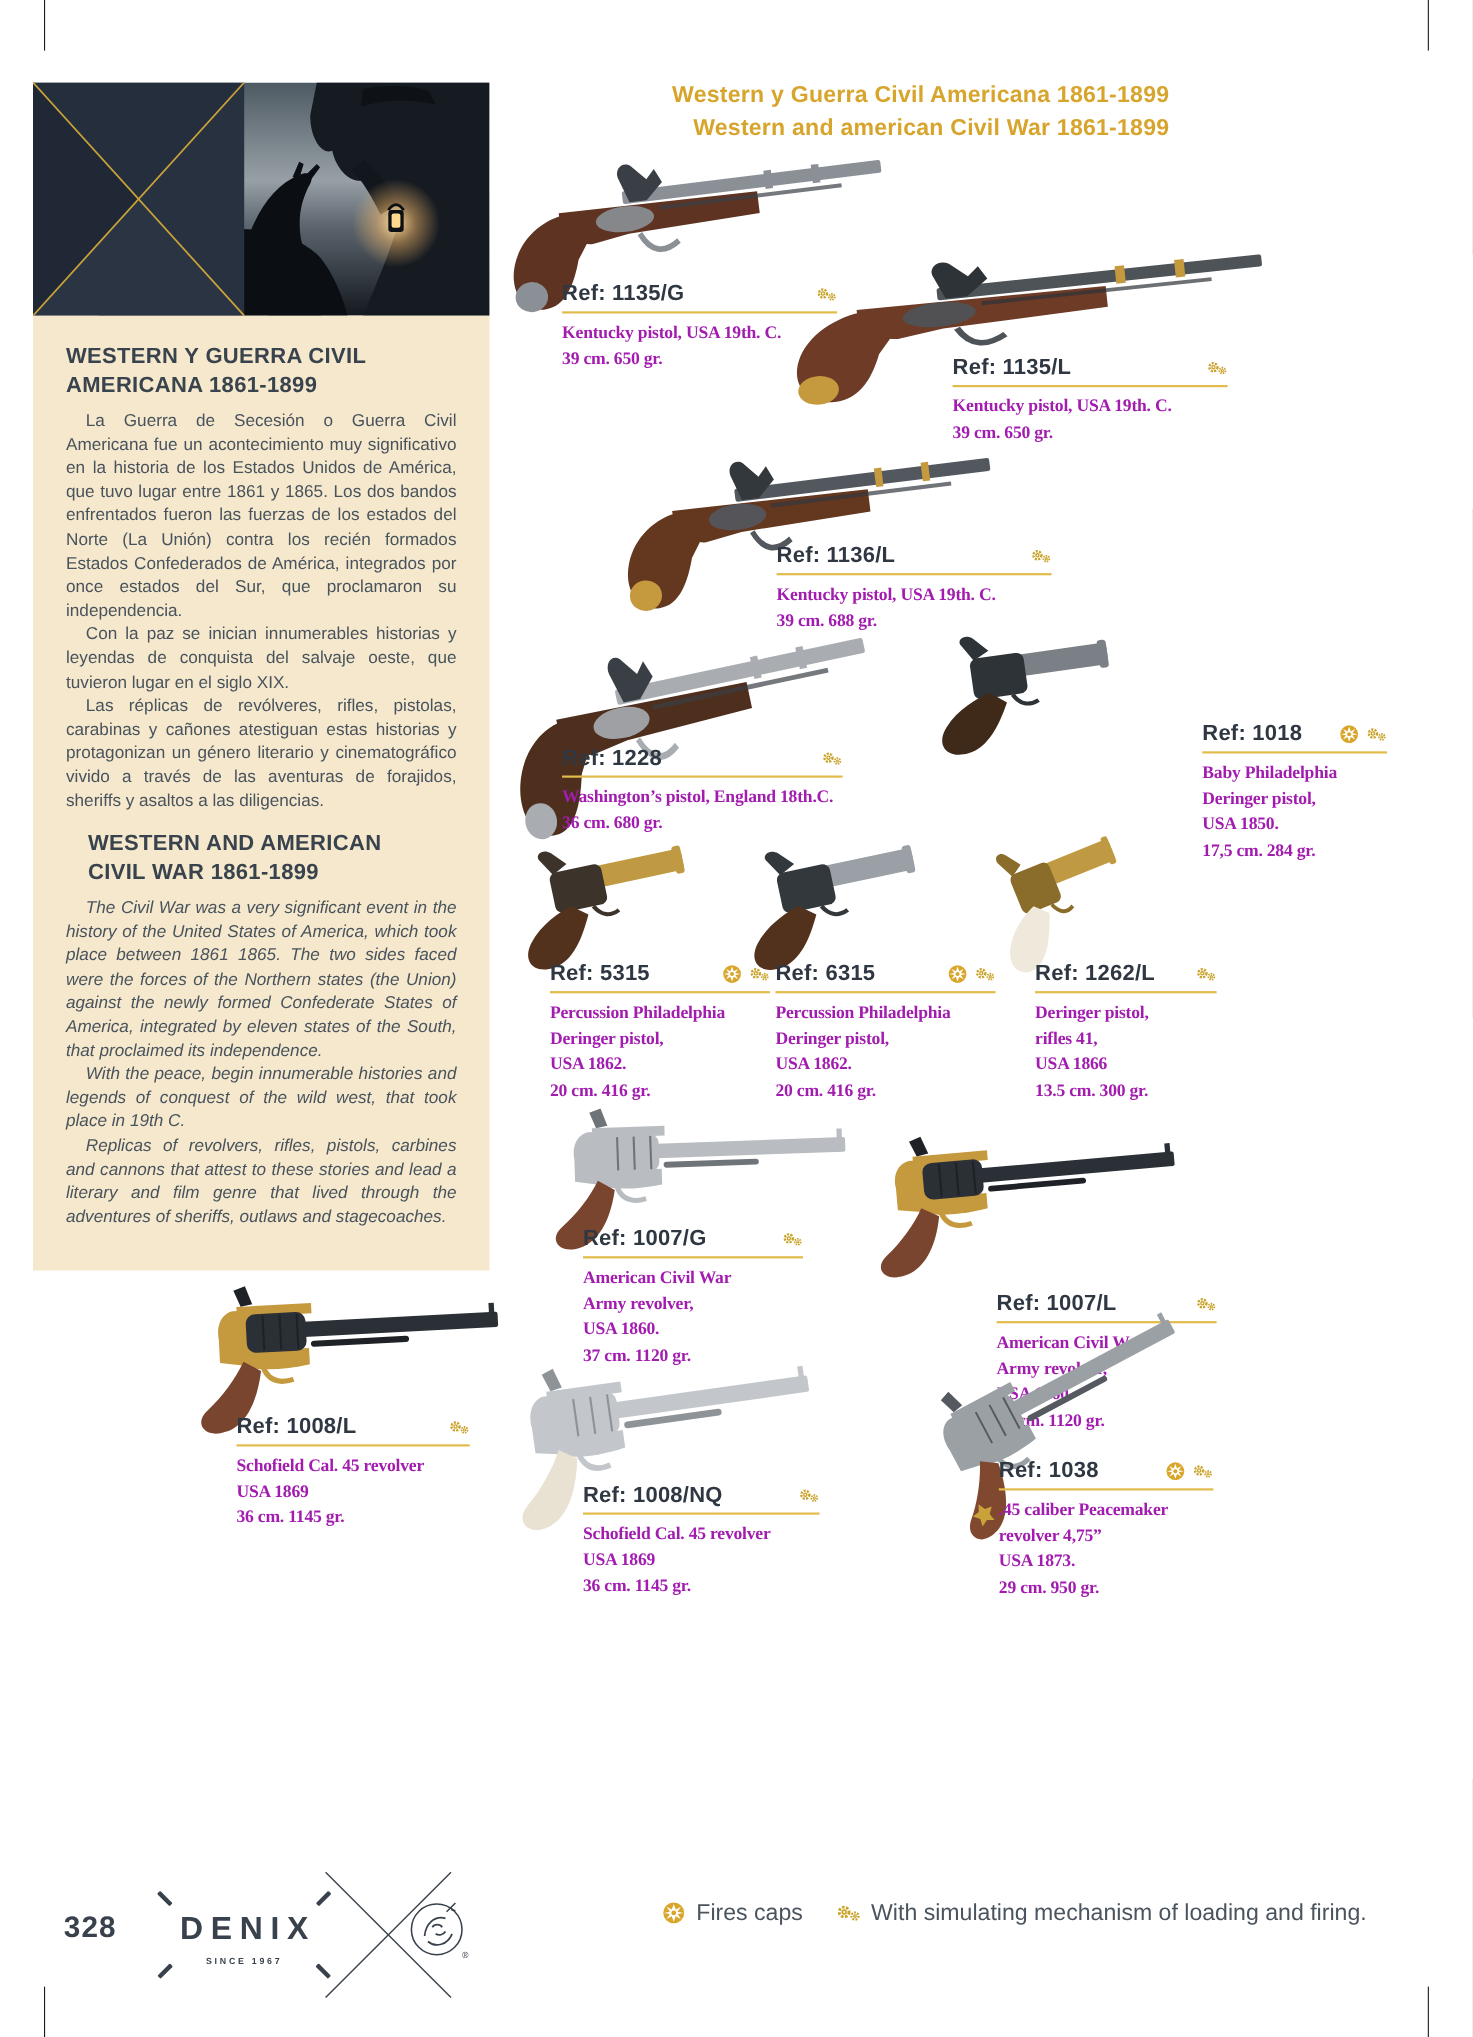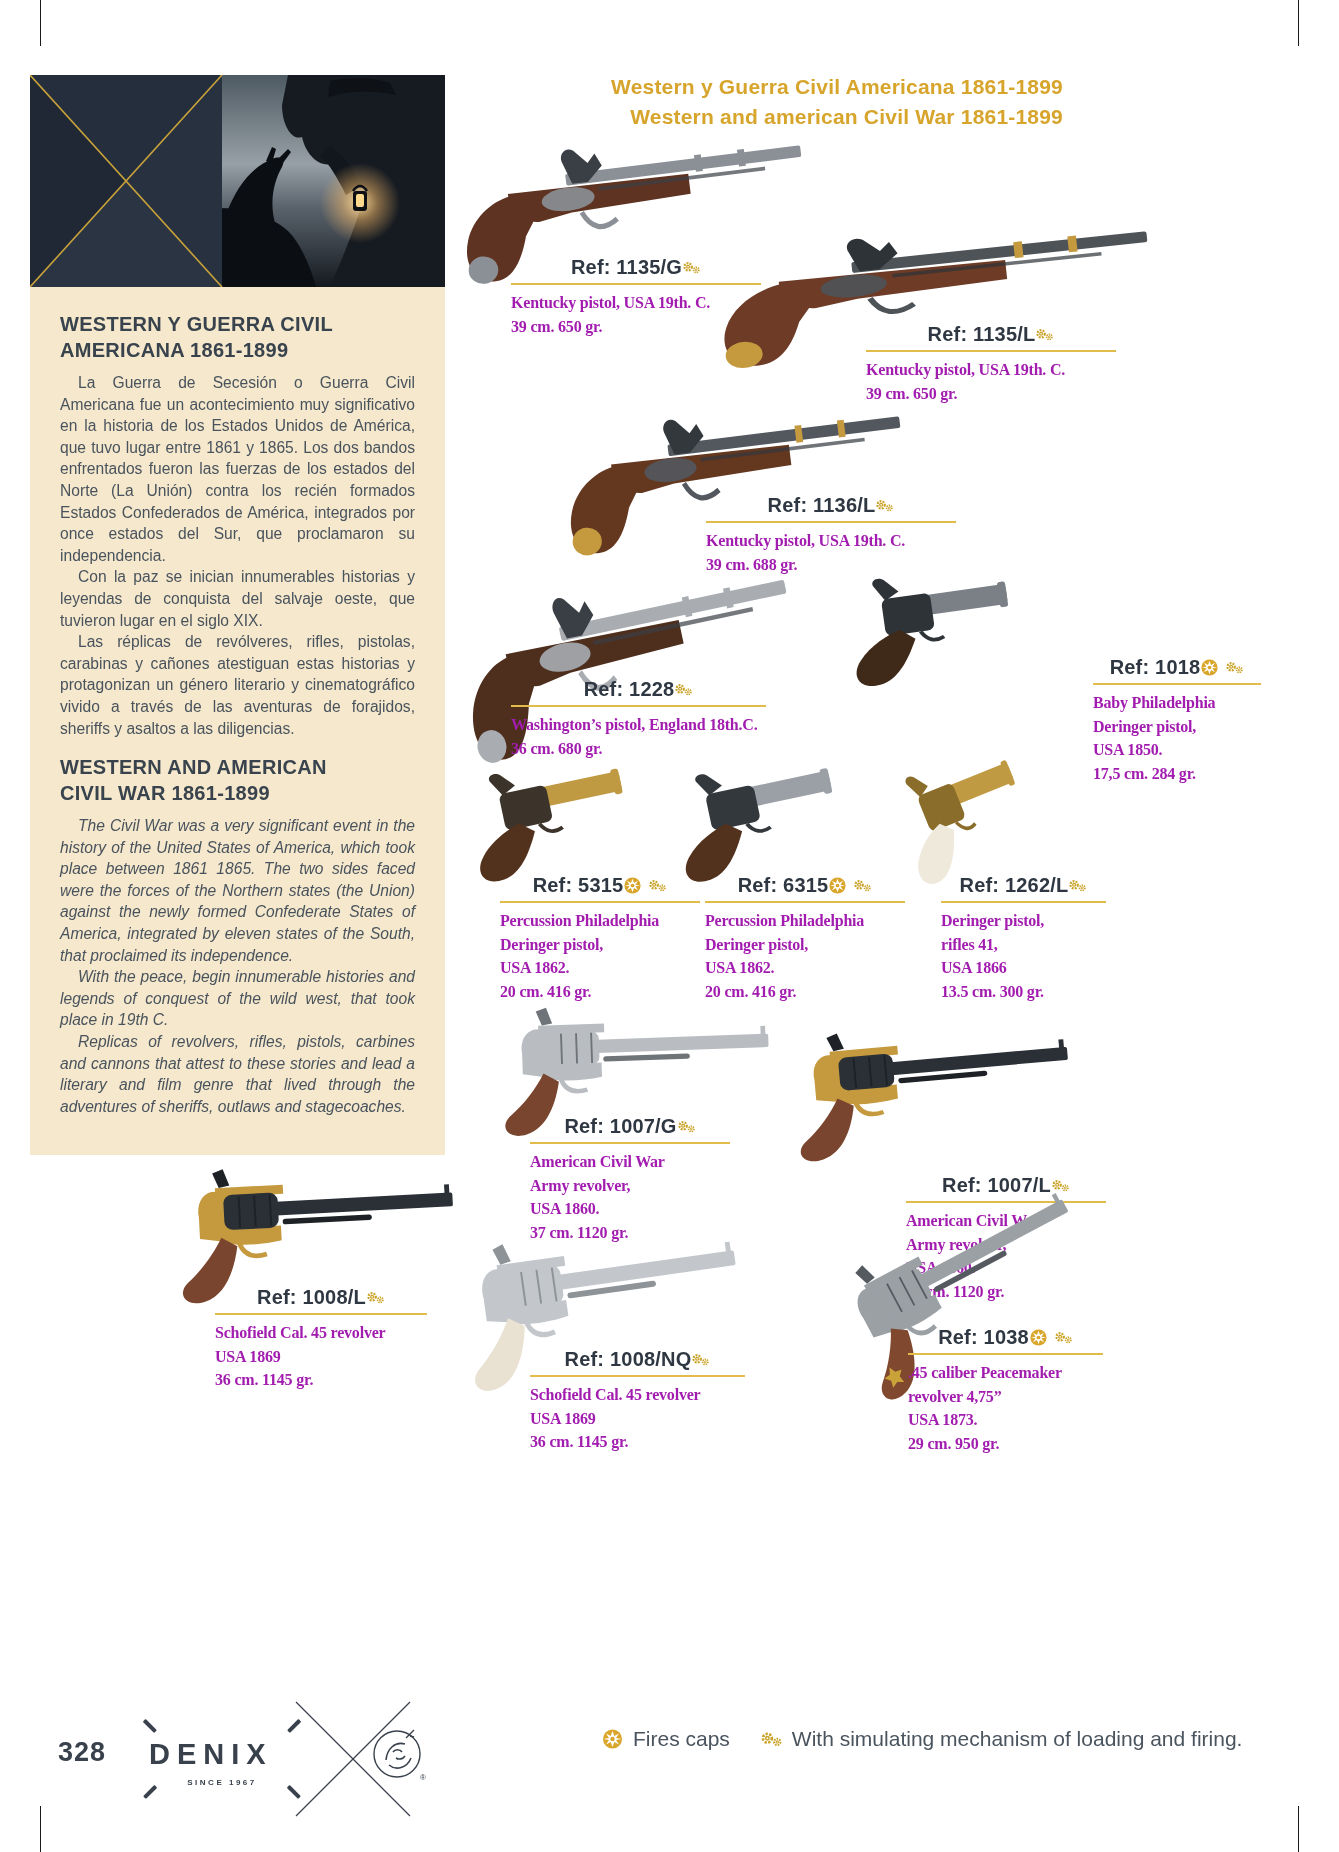--- a/index.html
+++ b/index.html
@@ -16,29 +16,29 @@
               font-weight:700;font-size:21px;line-height:30px;letter-spacing:.2px;}
 
   
   .hero{position:absolute;left:30px;top:75px;width:415px;height:212px;}
   .hero svg{display:block;width:100%;height:100%;}
 
   
   .intro{position:absolute;left:30px;top:287px;width:415px;height:868px;background:#F5E8CC;
          box-sizing:border-box;padding:24px 30px 0 30px;color:#49535D;}
   .intro h2{margin:0 0 9px 0;font-size:20px;line-height:26px;color:#39434D;letter-spacing:.3px;font-weight:700;}
-  .intro h2.en{margin-top:15px;}
+  .intro h2.en{margin-top:15px;margin-left:20px;}
   .intro p{margin:0;font-size:15.6px;line-height:21.6px;text-align:justify;text-indent:18px;}
   .intro p.en{font-style:italic;}
 
   
   .prod-img{position:absolute;}
   .prod-img svg{width:100%;height:100%;overflow:visible;}
   .prod-txt{position:absolute;}
-  .ref-row{display:flex;justify-content:center;align-items:center;}
+  .ref-row{display:flex;justify-content:space-between;align-items:center;}
   .ref{font-size:20px;font-weight:700;color:#2F3842;letter-spacing:.2px;white-space:nowrap;}
   .icons{display:flex;gap:6px;align-items:center;}
   .ic{width:19px;height:17px;display:block;}
   .rule{height:2px;background:#E2BC4A;margin:4px 0 6px 0;}
   .dl{font-size:16px;font-weight:700;color:#a21caf;line-height:23.5px;white-space:nowrap;letter-spacing:-.2px;font-family:Liberation Serif, serif;}
 
   .i0{left:452px;top:118px;width:355px;height:158px}.i0 svg{transform:rotate(-7deg)}
   .t0{left:511px;top:256px;width:250px}
   .i1{left:708px;top:208px;width:445px;height:150px}.i1 svg{transform:rotate(-6deg)}
   .t1{left:866px;top:323px;width:250px}
@@ -62,21 +62,21 @@
   .t10{left:215px;top:1286px;width:212px}
   .i11{left:416px;top:1228px;width:330px;height:160px}.i11 svg{transform:rotate(-8deg)}
   .t11{left:530px;top:1348px;width:215px}
   .i12{left:800px;top:1222px;width:300px;height:150px}.i12 svg{transform:rotate(-28deg)}
   .t12{left:908px;top:1326px;width:195px}
 
   
   .pagenum{position:absolute;left:58px;top:1737px;font-size:27px;
            font-weight:700;color:#39424C;letter-spacing:1px;}
   .brand{position:absolute;left:128px;top:1706px;width:300px;height:130px;color:#39424C;}
-  .dx-word{position:absolute;left:14px;top:32px;width:160px;font-weight:700;
+  .dx-word{position:absolute;left:14px;top:32px;width:160px;text-align:center;font-weight:700;
            font-size:29px;letter-spacing:7px;text-indent:7px;}
   .dx-since{position:absolute;left:14px;top:72px;width:160px;text-align:center;font-size:8px;
             letter-spacing:2.5px;font-weight:700;}
   .tick{position:absolute;width:16px;height:3.5px;background:#39424C;border-radius:1px;}
   .tick.t1{left:14px;top:18px;transform:rotate(45deg)}
   .tick.t2{left:158px;top:18px;transform:rotate(-45deg)}
   .tick.t3{left:14px;top:84px;transform:rotate(-45deg)}
   .tick.t4{left:158px;top:84px;transform:rotate(45deg)}
   .dx-x{position:absolute;left:160px;top:-12px;width:130px;height:130px;}
   .dx-emblem{position:absolute;left:238px;top:16px;width:64px;height:64px;}

